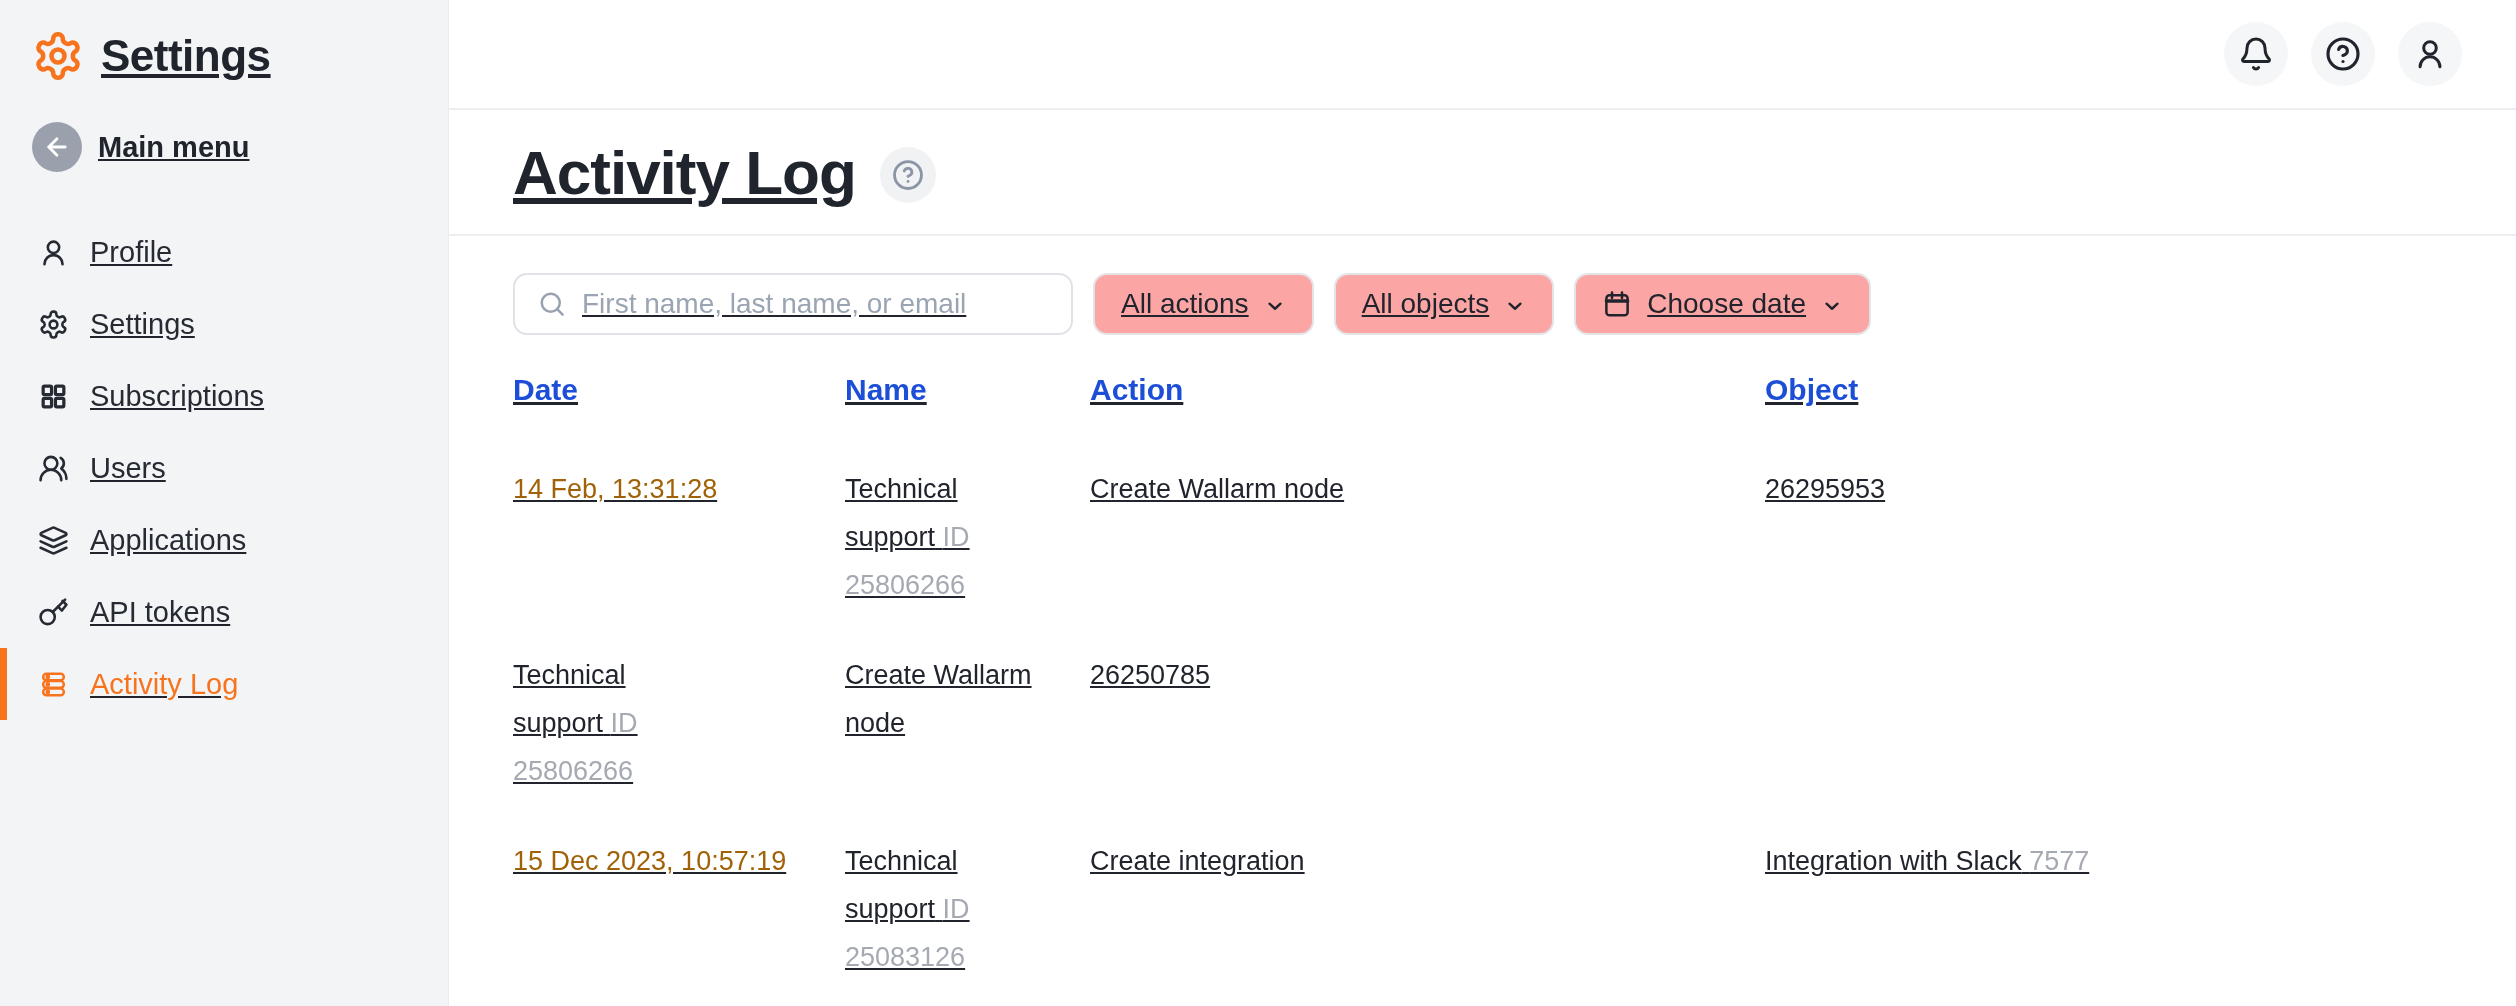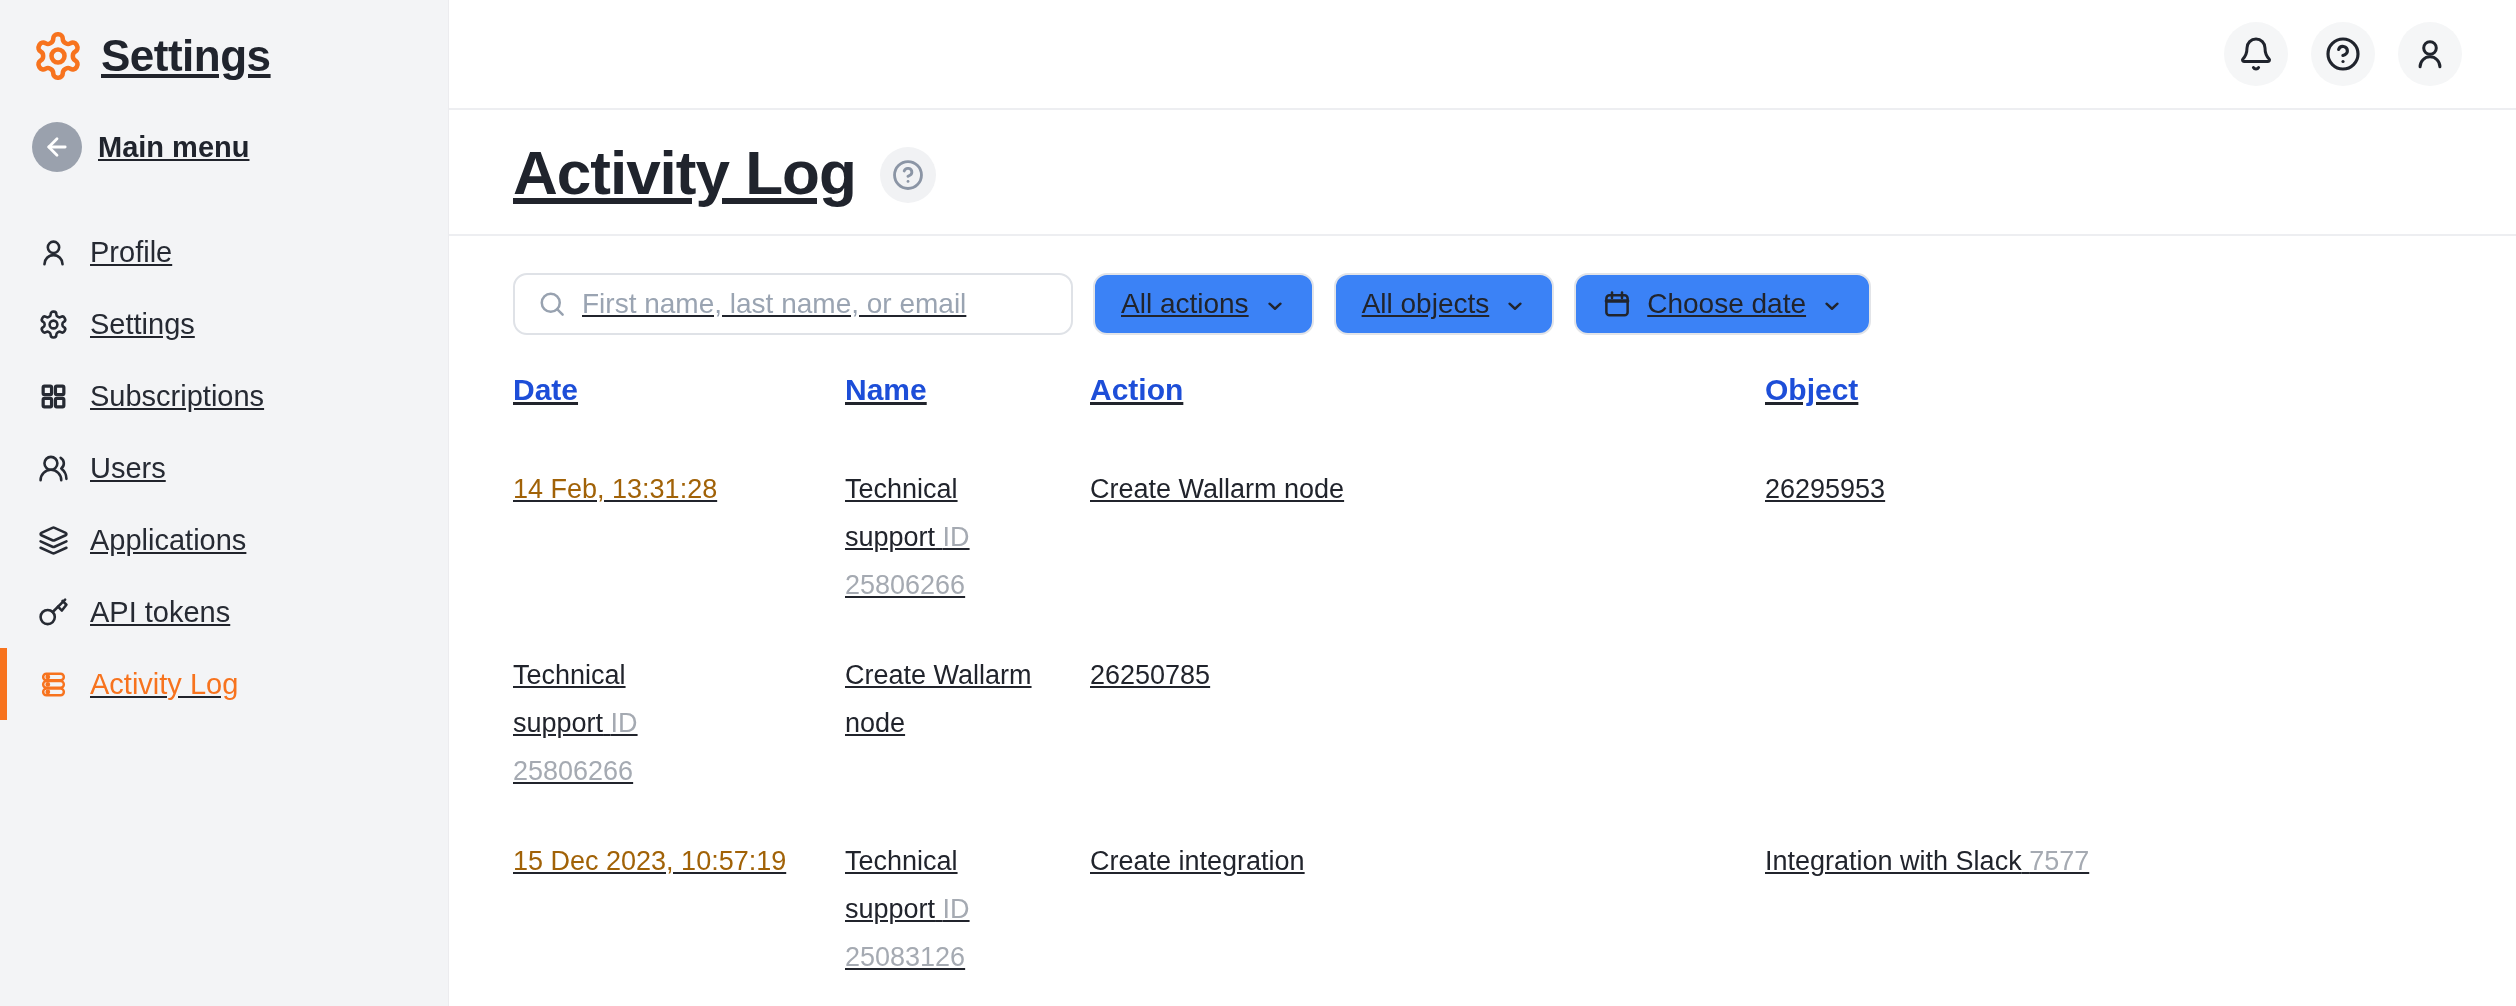--- a/index.html
+++ b/index.html
@@ -88,21 +88,21 @@
   }
   .search-box svg { width: 30px; height: 30px; color: #98a2b0; flex: none; }
   .search-box input {
     border: none; outline: none; flex: 1; height: 100%;
     font-family: "Liberation Sans", sans-serif;
     font-size: 28px; color: #21242c; background: transparent;
   }
   .search-box input::placeholder { color: #9aa4b2; }
   .filter-btn {
     height: 62px; border: 2px solid #e2e4e8; border-radius: 14px;
-    background: #3b82f6; display: flex; align-items: center; gap: 15px;
+    background: #fca5a5; display: flex; align-items: center; gap: 15px;
     padding: 0 26px; font-family: "Liberation Sans", sans-serif;
     font-size: 28px; color: #21242c; cursor: pointer;
   }
   .filter-btn .cal { width: 30px; height: 30px; color: #21242c; }
   .filter-btn .chev { width: 22px; height: 22px; color: #21242c; margin-top: 3px; }
 
   
   .grid-cols {
     display: grid;
     grid-template-columns: 332px 245px 675px 1fr;

